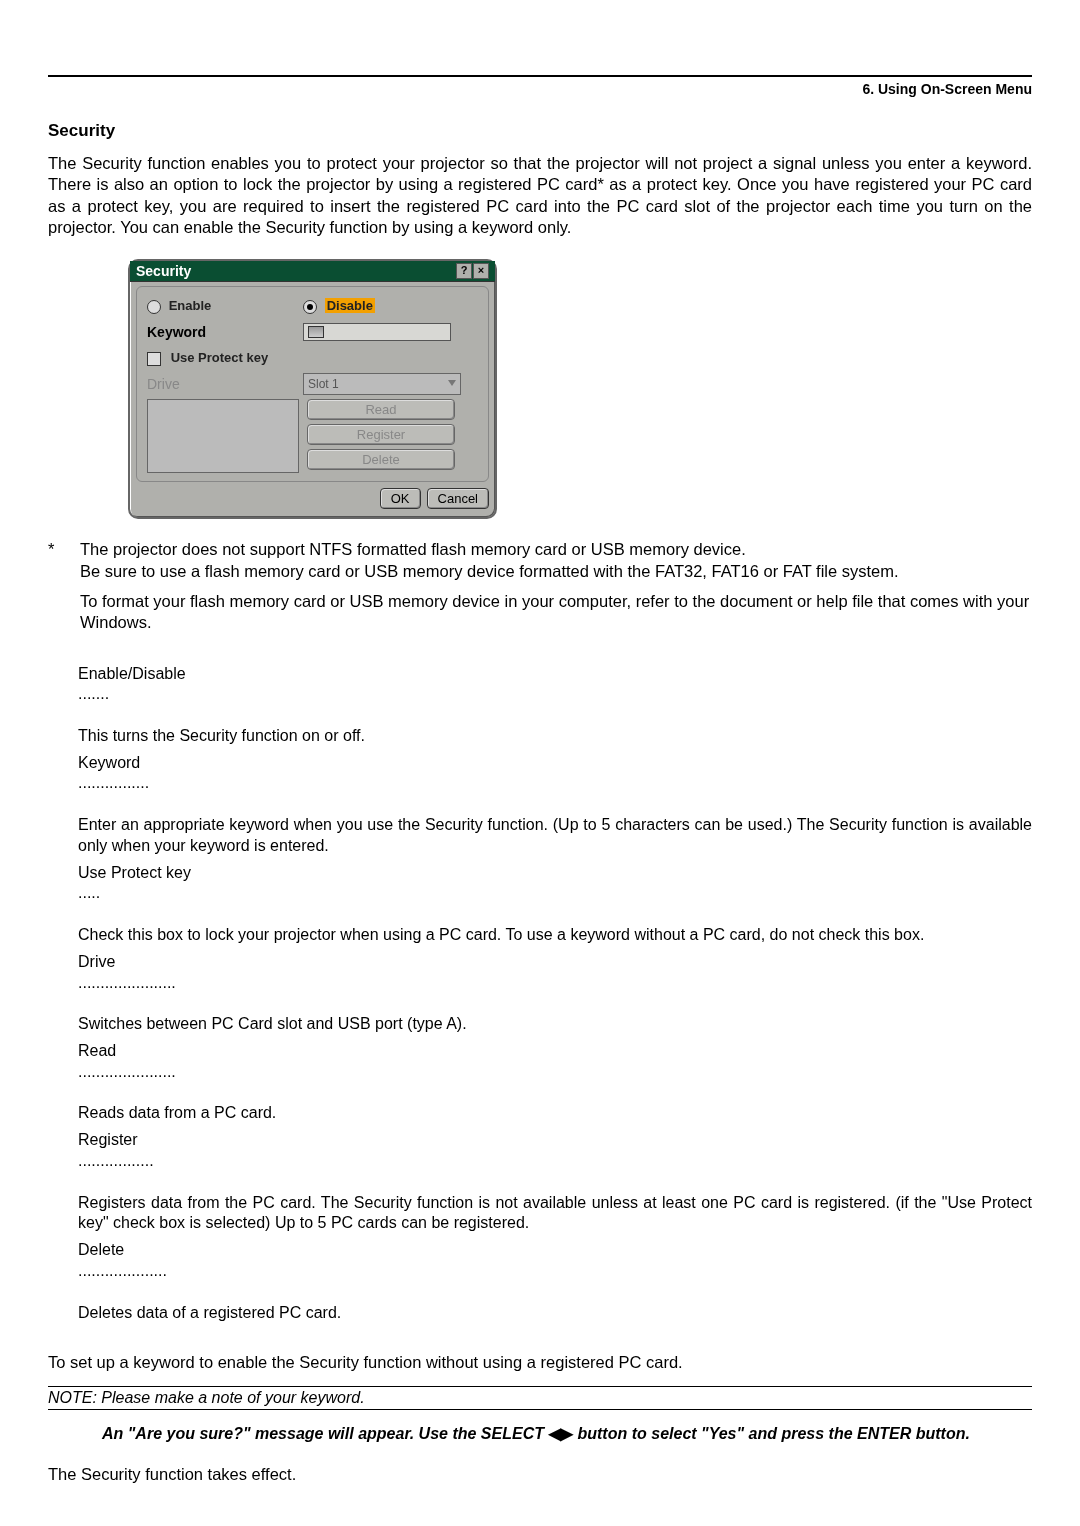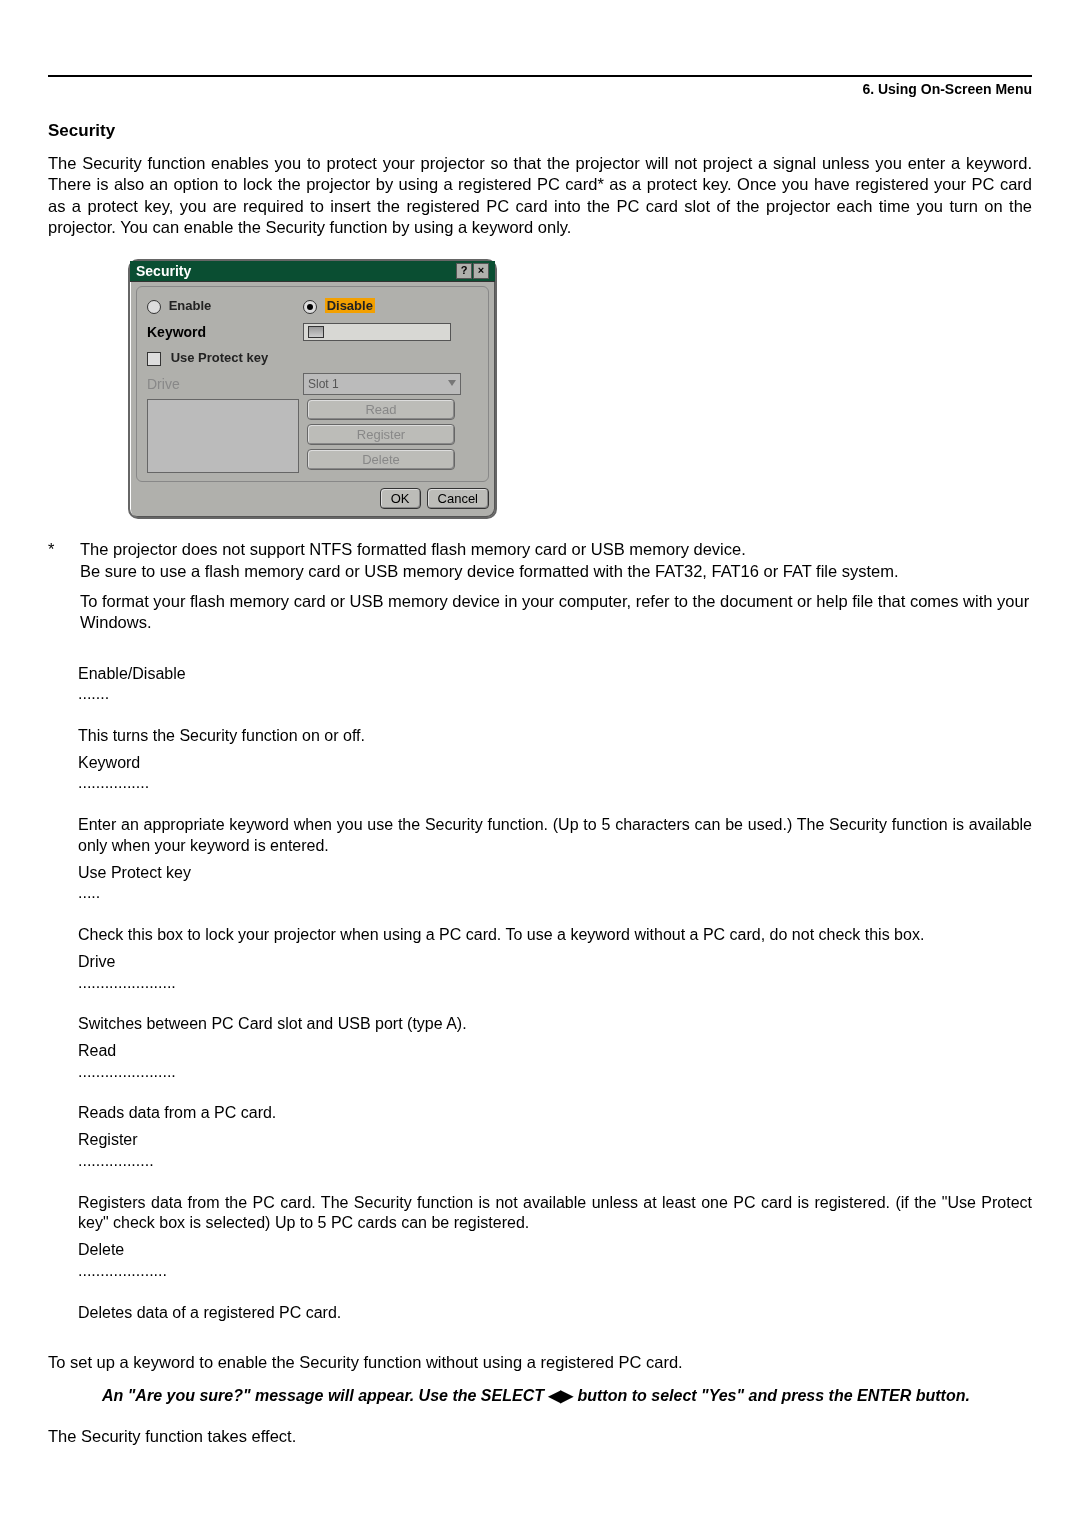--- a/index.html
+++ b/index.html
@@ -361,20 +361,21 @@
     <div class="def-row"><span class="def-term">Use Protect key</span><span class="def-dots"> .....</span>&nbsp;<span class="def-desc">Check this box to lock your projector when using a PC card. To use a keyword without a PC card, do not check this box.</span></div>
     <div class="def-row"><span class="def-term">Drive</span><span class="def-dots">......................</span>&nbsp;<span class="def-desc">Switches between PC Card slot and USB port (type A).</span></div>
     <div class="def-row"><span class="def-term">Read</span><span class="def-dots"> ......................</span>&nbsp;<span class="def-desc">Reads data from a PC card.</span></div>
     <div class="def-row"><span class="def-term">Register</span><span class="def-dots"> .................</span>&nbsp;<span class="def-desc">Registers data from the PC card. The Security function is not available unless at least one PC card is registered. (if the "Use Protect key" check box is selected) Up to 5 PC cards can be registered.</span></div>
     <div class="def-row"><span class="def-term">Delete</span><span class="def-dots"> ....................</span>&nbsp;<span class="def-desc">Deletes data of a registered PC card.</span></div>
   </div>
 
   <p class="step-lead">To set up a keyword to enable the Security function without using a registered PC card.</p>
 
 
+  <div class="note-line">NOTE: Please make a note of your keyword.</div>
 
   <div class="step-entry step-bold-italic" style="margin-left:54px;margin-top:6px;">
     <span>An "Are you sure?" message will appear. Use the SELECT </span><span class="tri-left"></span><span class="tri-right"></span><span> button to select "Yes" and press the ENTER button.</span>
   </div>
 
   <p class="effect-line">The Security function takes effect.</p>
 
   <div class="page-num">95</div>
 </div>
 

